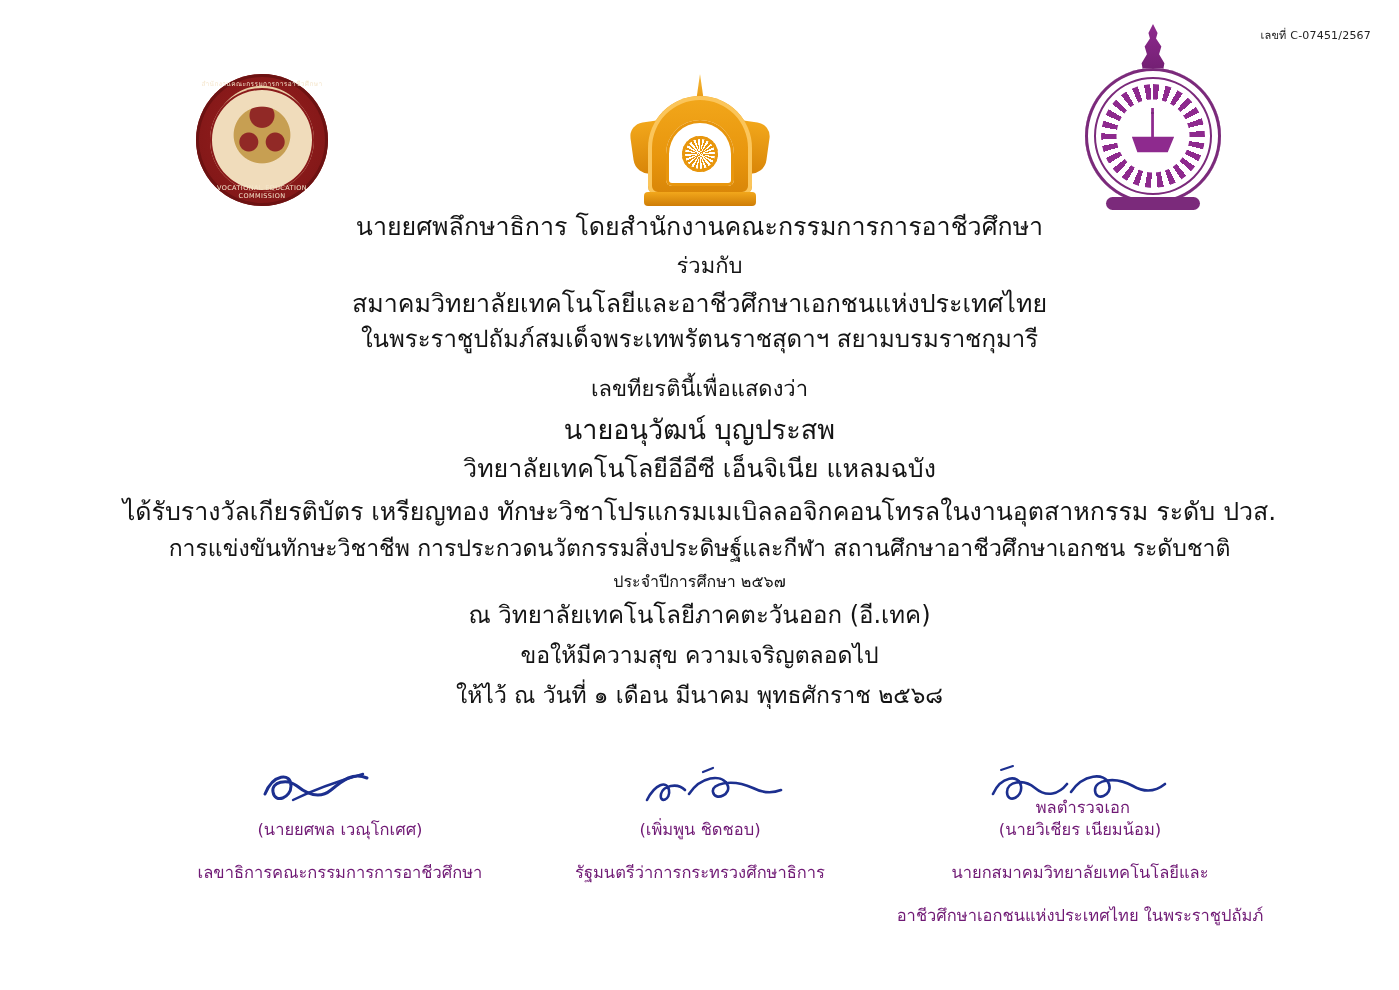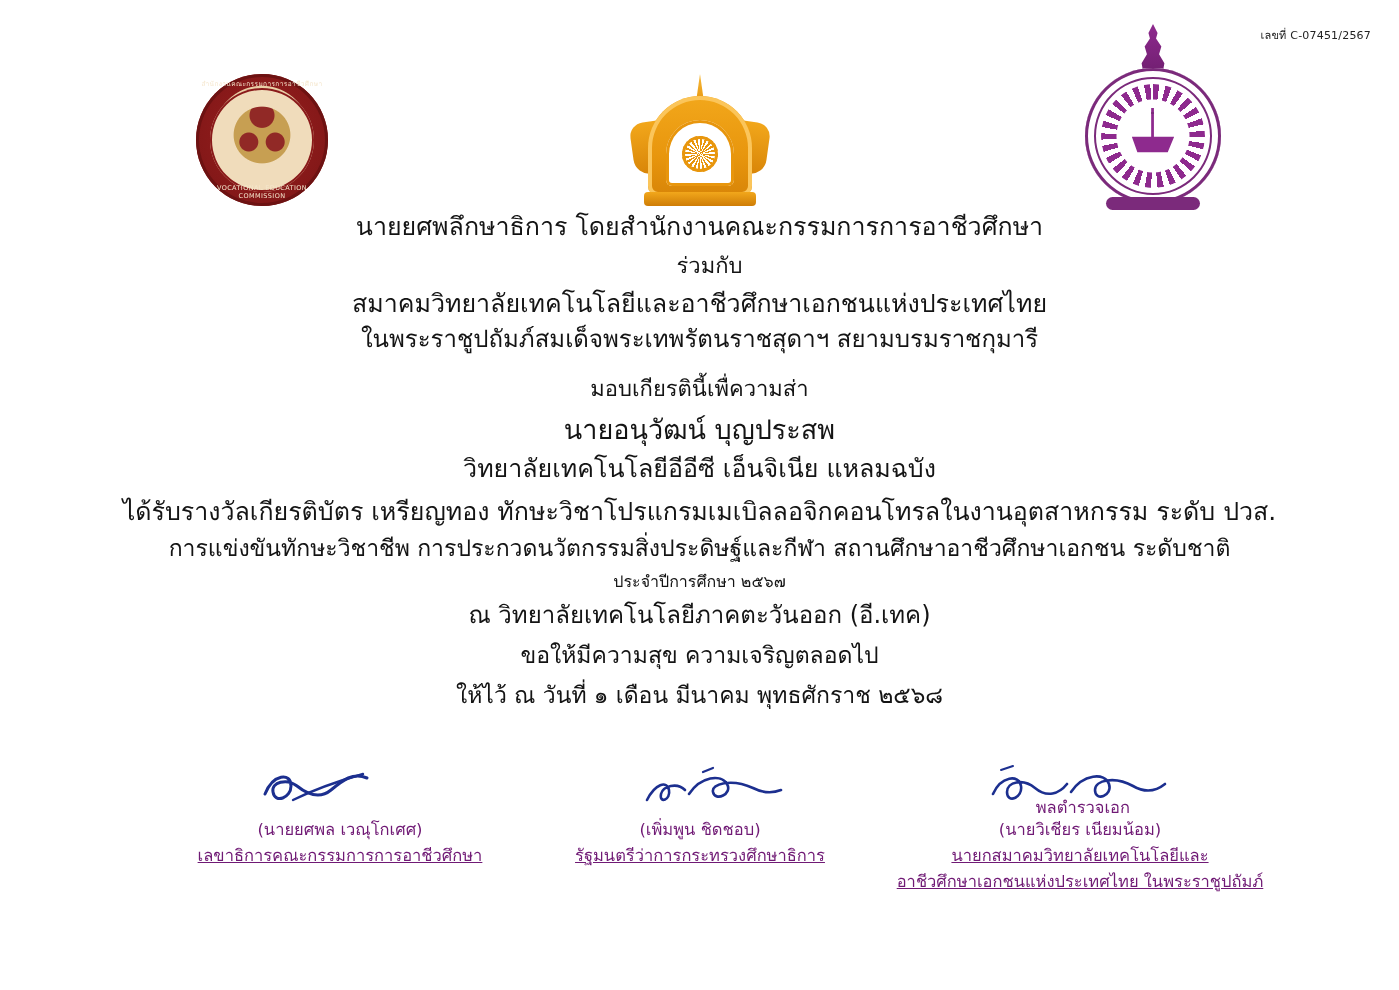--- a/index.html
+++ b/index.html
@@ -264,21 +264,21 @@
   }
   .sig-rank-center {
     position: absolute;
     left: 450px;
     top: 36px;
     width: 230px;
     text-align: right;
     font-size: 16.5px;
   }
   .sig-name { margin-top: 2px; }
-  .sig-role { margin-top: 1px; text-decoration: underline; }
+  .sig-role { margin-top: 18px; }
 </style>
 </head>
 <body>
 
 <div class="certificate">
 
   <div class="serial">เลขที่ C-07451/2567</div>
 
   <div class="logos">
 
@@ -313,21 +313,21 @@
       </div>
     </div>
 
   </div>
 
   <div class="content">
     <span class="line l-org1">นายยศพลึกษาธิการ  โดยสำนักงานคณะกรรมการการอาชีวศึกษา</span>
     <span class="line l-small">ร่วมกับ</span>
     <span class="line l-org2">สมาคมวิทยาลัยเทคโนโลยีและอาชีวศึกษาเอกชนแห่งประเทศไทย</span>
     <span class="line l-org3">ในพระราชูปถัมภ์สมเด็จพระเทพรัตนราชสุดาฯ สยามบรมราชกุมารี</span>
-    <span class="line l-award">มอบเกียรตินี้เพื่ความส่า</span>
+    <span class="line l-award">เลขทียรตินี้เพื่อแสดงว่า</span>
     <span class="line l-name">นายอนุวัฒน์  บุญประสพ</span>
     <span class="line l-school">วิทยาลัยเทคโนโลยีอีอีซี  เอ็นจิเนีย  แหลมฉบัง</span>
     <span class="line l-desc">ได้รับรางวัลเกียรติบัตร เหรียญทอง   ทักษะวิชาโปรแกรมเมเบิลลอจิกคอนโทรลในงานอุตสาหกรรม   ระดับ   ปวส.</span>
     <span class="line l-desc2">การแข่งขันทักษะวิชาชีพ การประกวดนวัตกรรมสิ่งประดิษฐ์และกีฬา สถานศึกษาอาชีวศึกษาเอกชน  ระดับชาติ</span>
     <span class="line l-year">ประจำปีการศึกษา ๒๕๖๗</span>
     <span class="line l-venue">ณ  วิทยาลัยเทคโนโลยีภาคตะวันออก (อี.เทค)</span>
     <span class="line l-wish">ขอให้มีความสุข ความเจริญตลอดไป</span>
     <span class="line l-date">ให้ไว้ ณ วันที่ ๑ เดือน มีนาคม พุทธศักราช ๒๕๖๘</span>
   </div>
 

